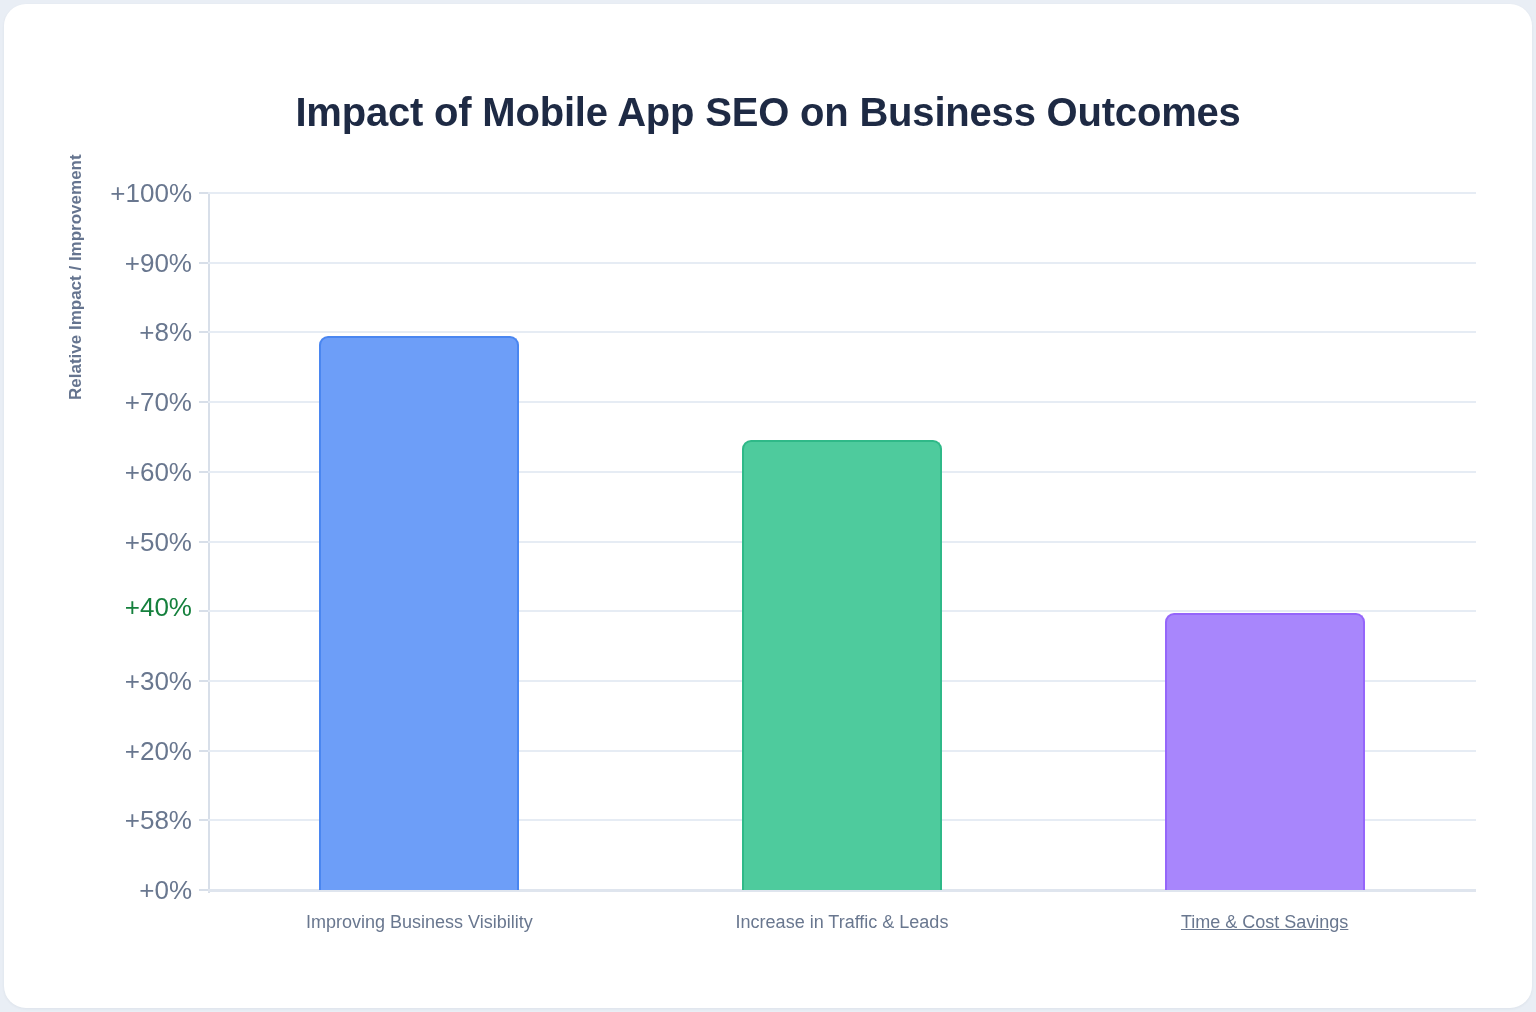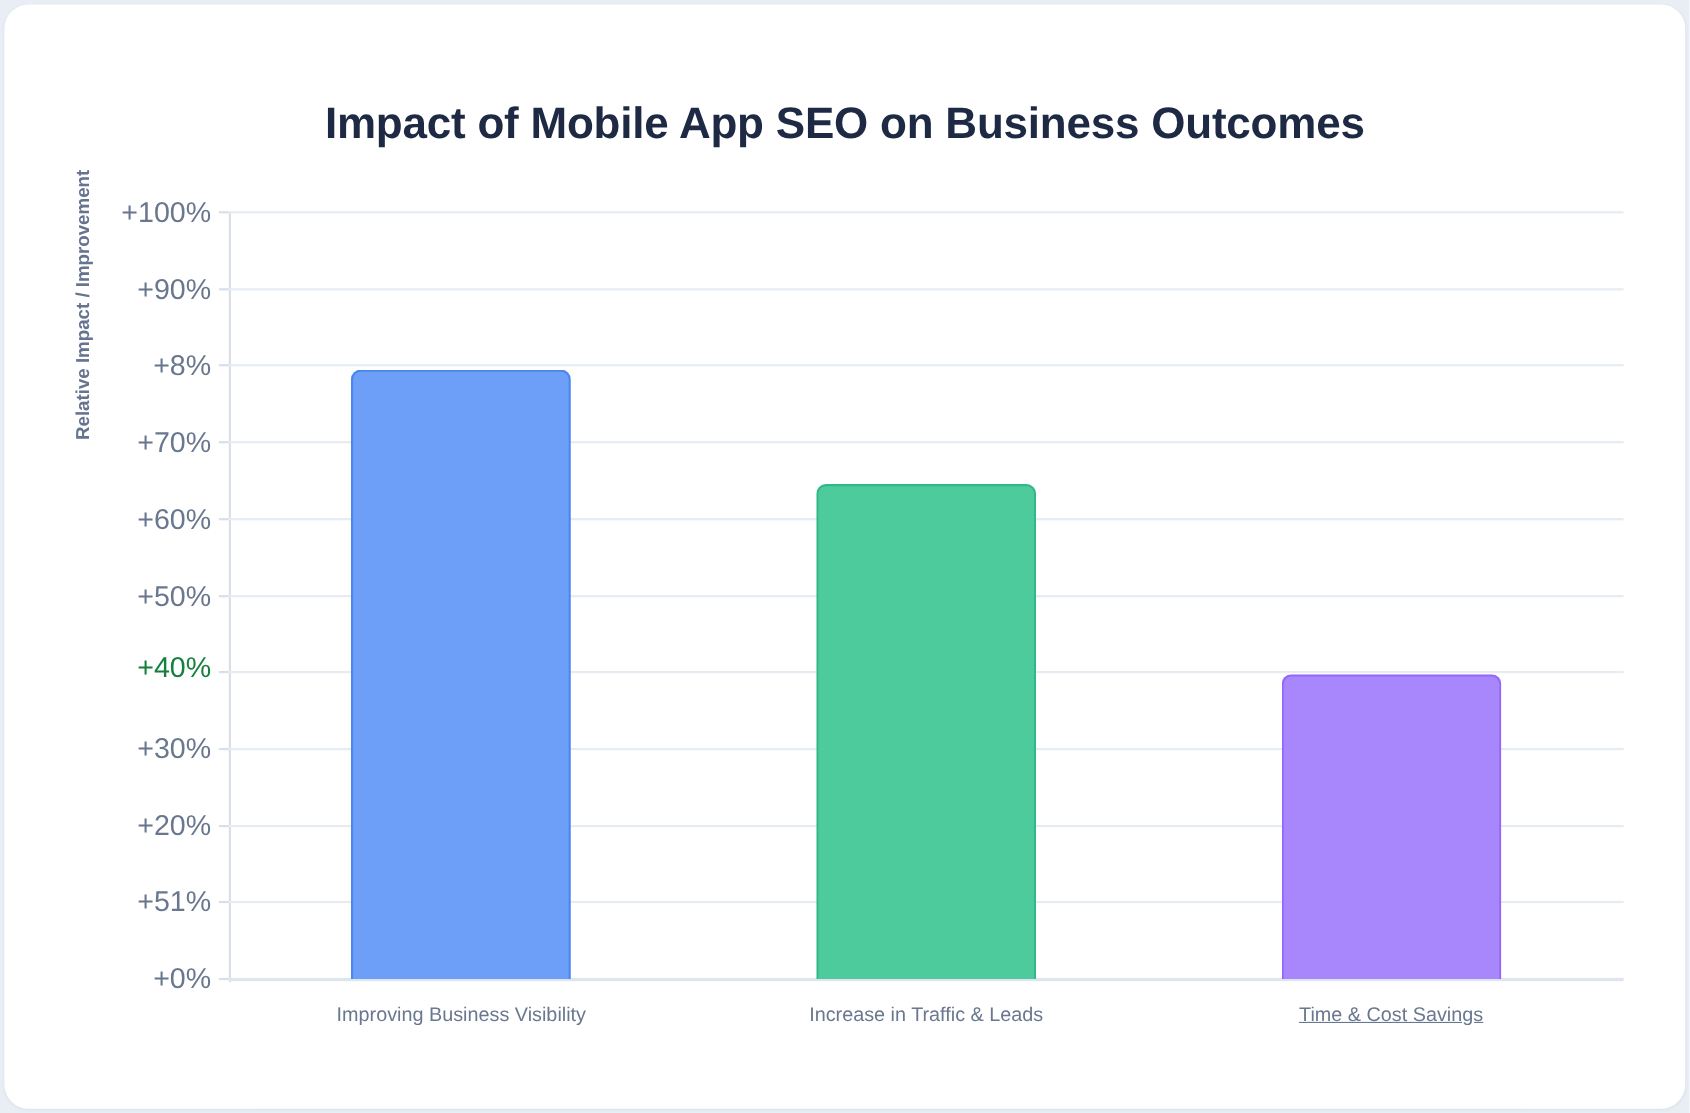--- a/index.html
+++ b/index.html
@@ -149,21 +149,21 @@
   <div id="ytick-labels">
       <div class="ytick-label" style="top: 0px; color: rgb(105, 119, 143);">+100%</div>
       <div class="ytick-label" style="top: 69.7px; color: rgb(105, 119, 143);">+90%</div>
       <div class="ytick-label" style="top: 139.4px; color: rgb(105, 119, 143);">+8%</div>
       <div class="ytick-label" style="top: 209.1px; color: rgb(105, 119, 143);">+70%</div>
       <div class="ytick-label" style="top: 278.8px; color: rgb(105, 119, 143);">+60%</div>
       <div class="ytick-label" style="top: 348.5px; color: rgb(105, 119, 143);">+50%</div>
       <div class="ytick-label" style="top: 414px; color: #15803d;">+40%</div>
       <div class="ytick-label" style="top: 487.9px; color: rgb(105, 119, 143);">+30%</div>
       <div class="ytick-label" style="top: 557.6px; color: rgb(105, 119, 143);">+20%</div>
-      <div class="ytick-label" style="top: 627.3px; color: rgb(105, 119, 143);">+51%</div>
+      <div class="ytick-label" style="top: 627.3px; color: rgb(105, 119, 143);">+58%</div>
       <div class="ytick-label" style="top: 697px; color: rgb(105, 119, 143);">+0%</div>
     </div>
 
   <div id="plot">
     <div id="plot-inner">
       <div id="y-axis-line"></div>
     <div class="gridline" style="top: -1px; background: rgb(230, 236, 244);"></div>
         <div class="tick-mark" style="top: -1px; background: rgb(216, 223, 233);"></div>
         <div class="gridline" style="top: 68.7px; background: rgb(230, 236, 244);"></div>
         <div class="tick-mark" style="top: 68.7px; background: rgb(216, 223, 233);"></div>

